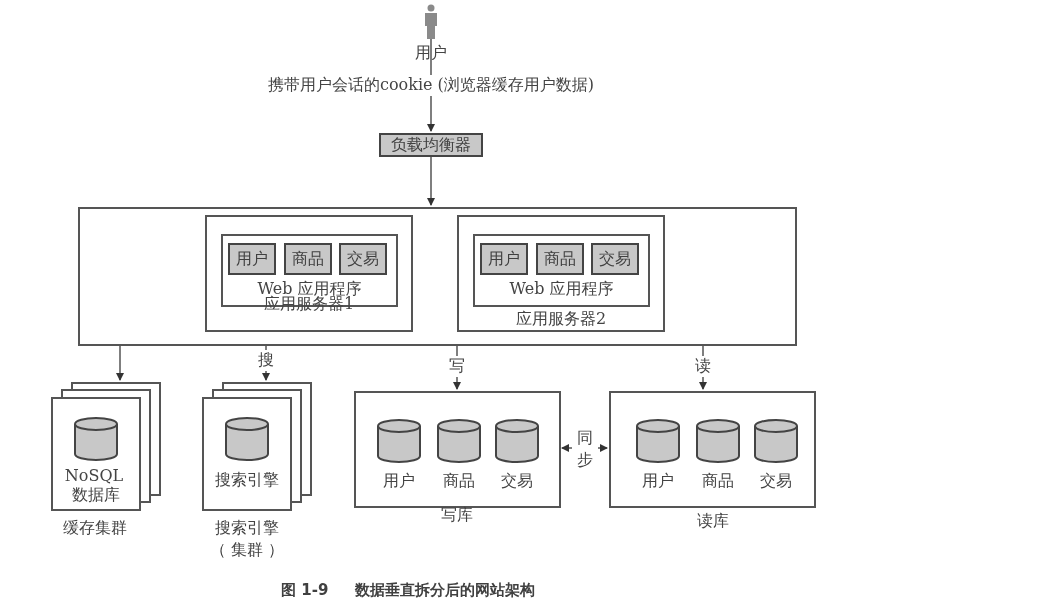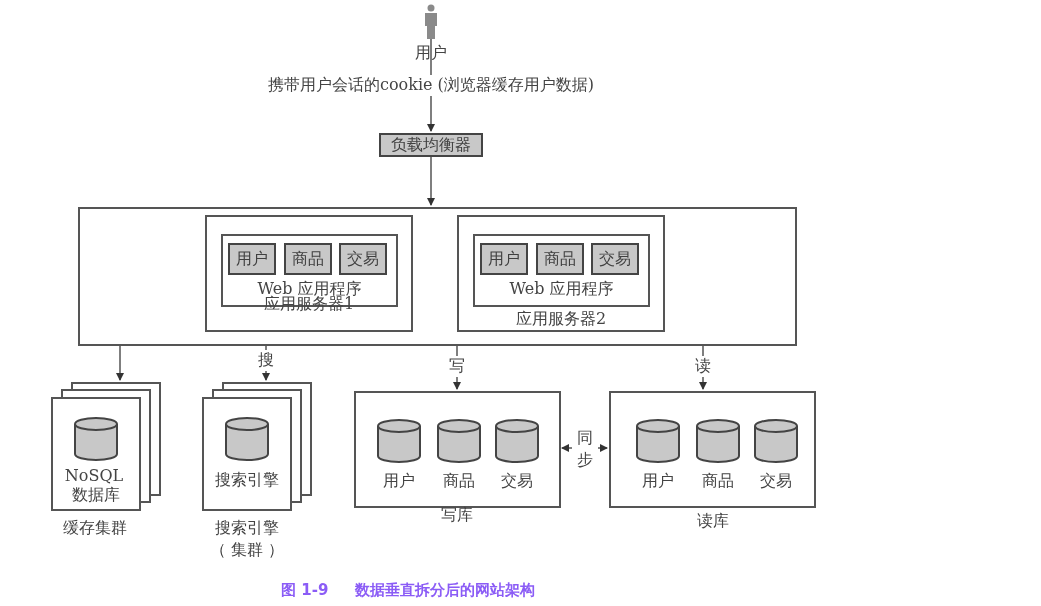--- a/index.html
+++ b/index.html
@@ -6,21 +6,21 @@
   body { width:1041px; height:606px; position:relative; overflow:hidden;
          font-family:"DejaVu Serif", "Liberation Serif", serif; color:#444; }
   .abs { position:absolute; }
   .box { position:absolute; border:2px solid #555; background:#fff; box-sizing:border-box; }
   .gray-box { position:absolute; border:2px solid #444; background:#c8c8c8; box-sizing:border-box;
               display:flex; align-items:center; justify-content:center; font-size:16px; color:#404040; }
   .txt { position:absolute; font-size:16px; color:#444; white-space:nowrap; text-align:center; }
   .sheet { position:absolute; border:2px solid #555; background:#fff; box-sizing:border-box; }
   svg.lines { position:absolute; left:0; top:0; }
   .caption { position:absolute; font-family:"DejaVu Sans", "Liberation Sans", sans-serif; font-size:15px;
-             font-weight:bold; color:#8b5cf6; white-space:nowrap; }
+             font-weight:bold; color:#404040; white-space:nowrap; }
 </style>
 </head>
 <body>
 
 <svg class="lines" width="1041" height="606">
   <defs>
     <marker id="arr" markerWidth="8" markerHeight="8" refX="7" refY="4" orient="auto" markerUnits="userSpaceOnUse">
       <path d="M0,0 L8,4 L0,8 z" fill="#333"></path>
     </marker>
   </defs>

